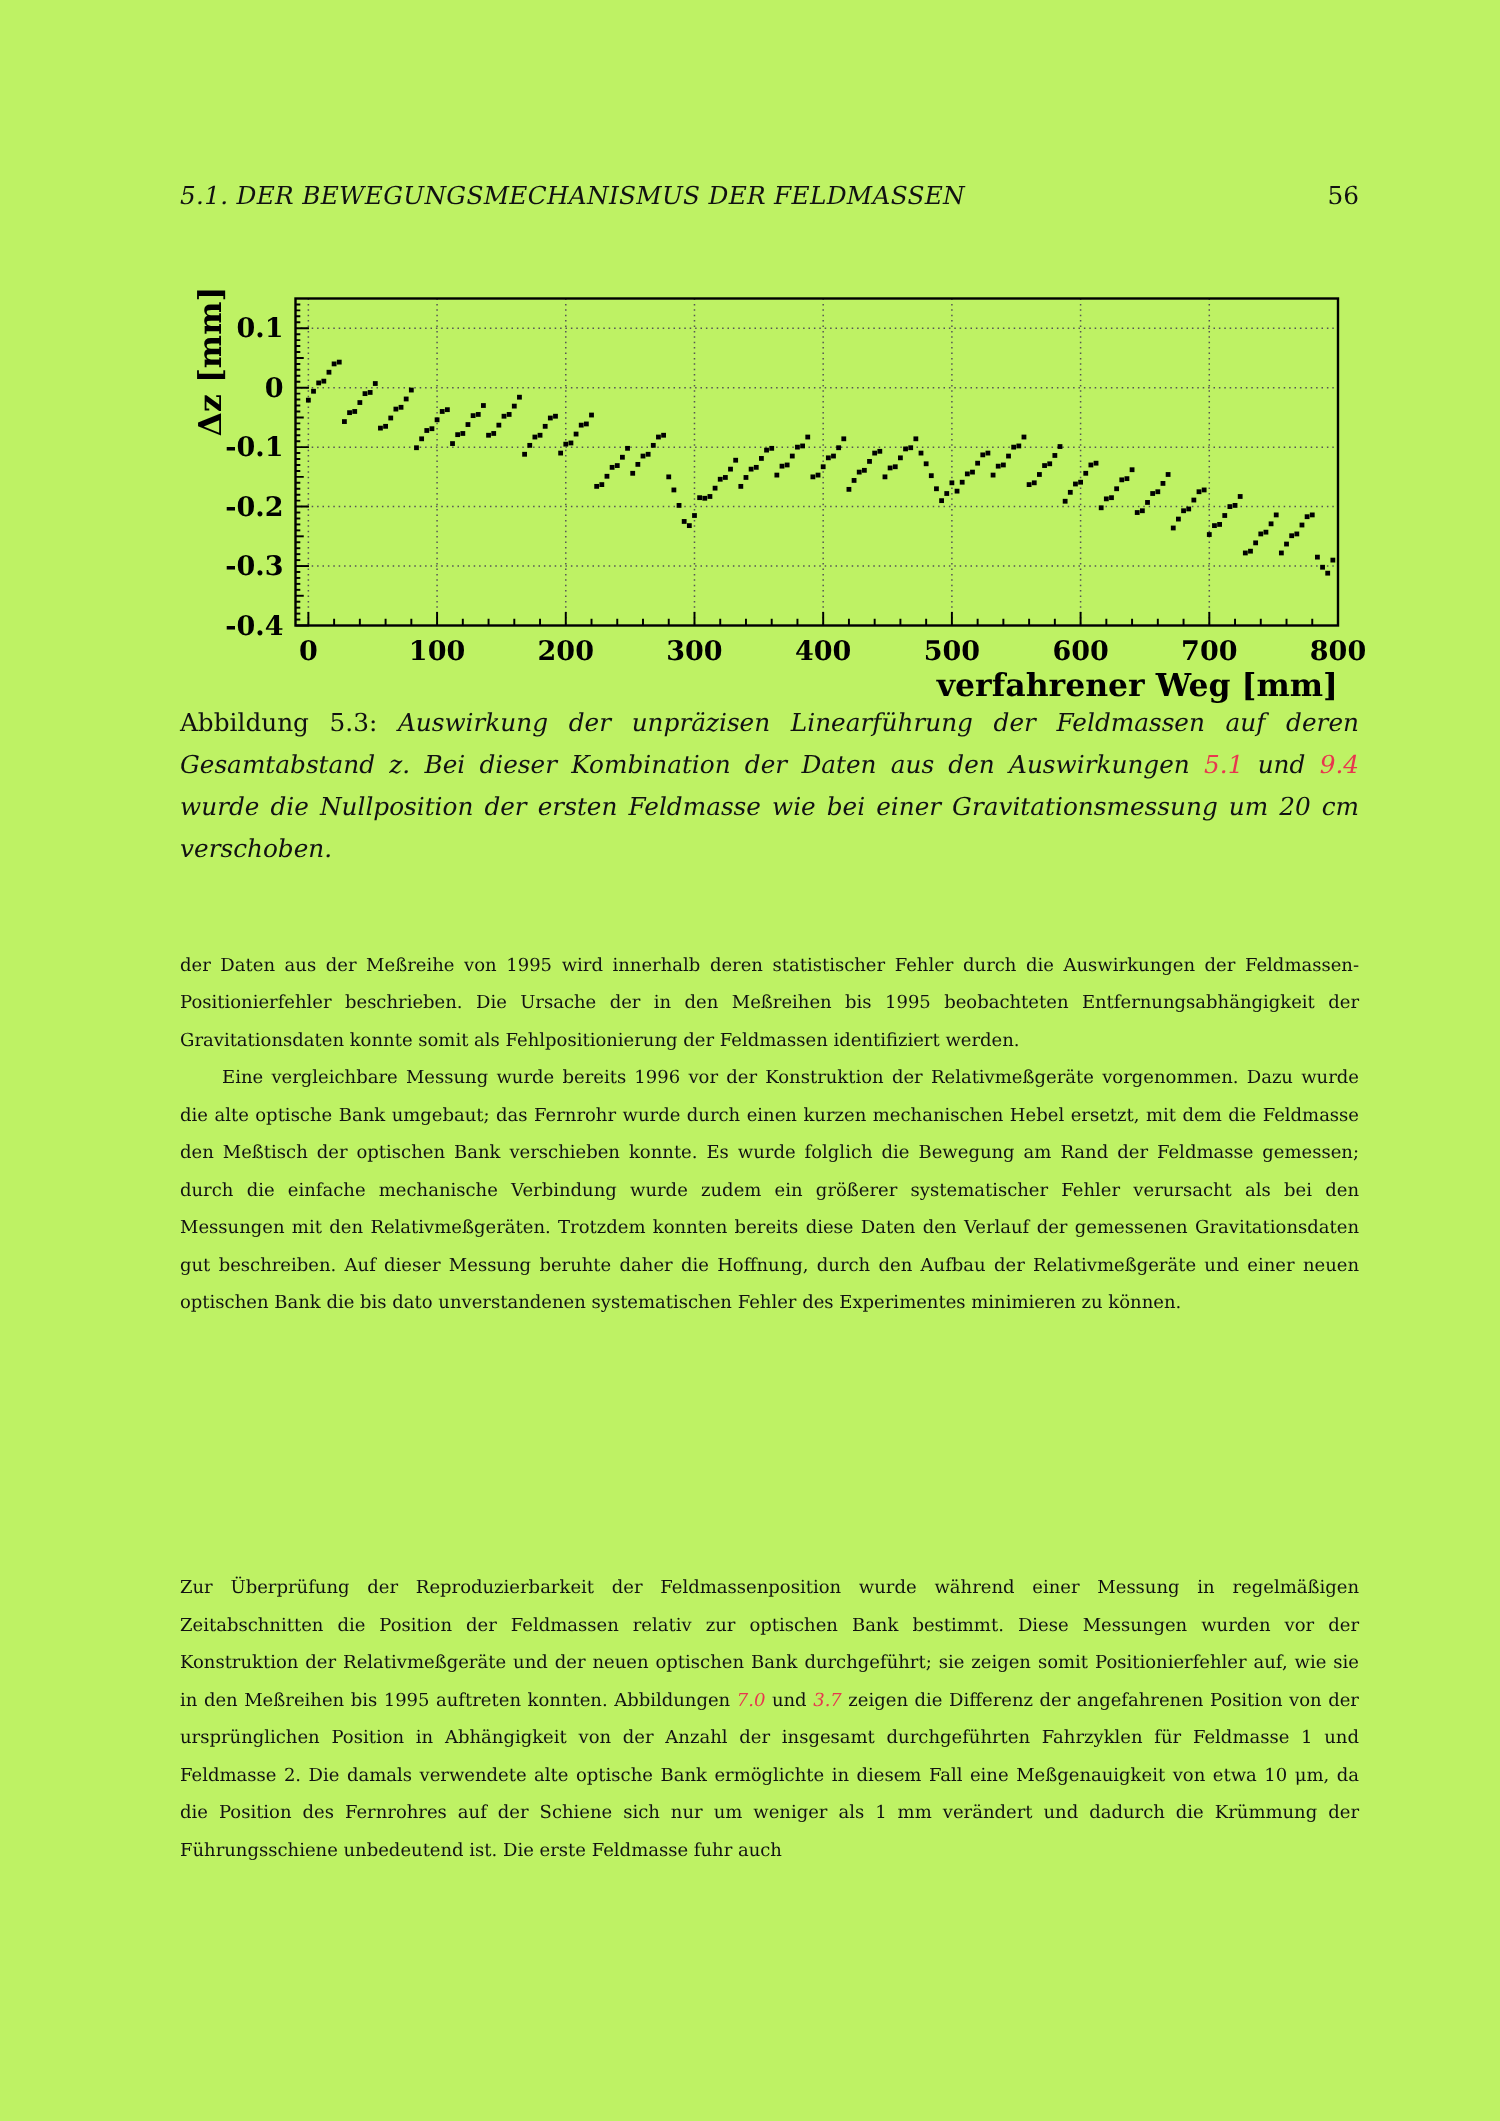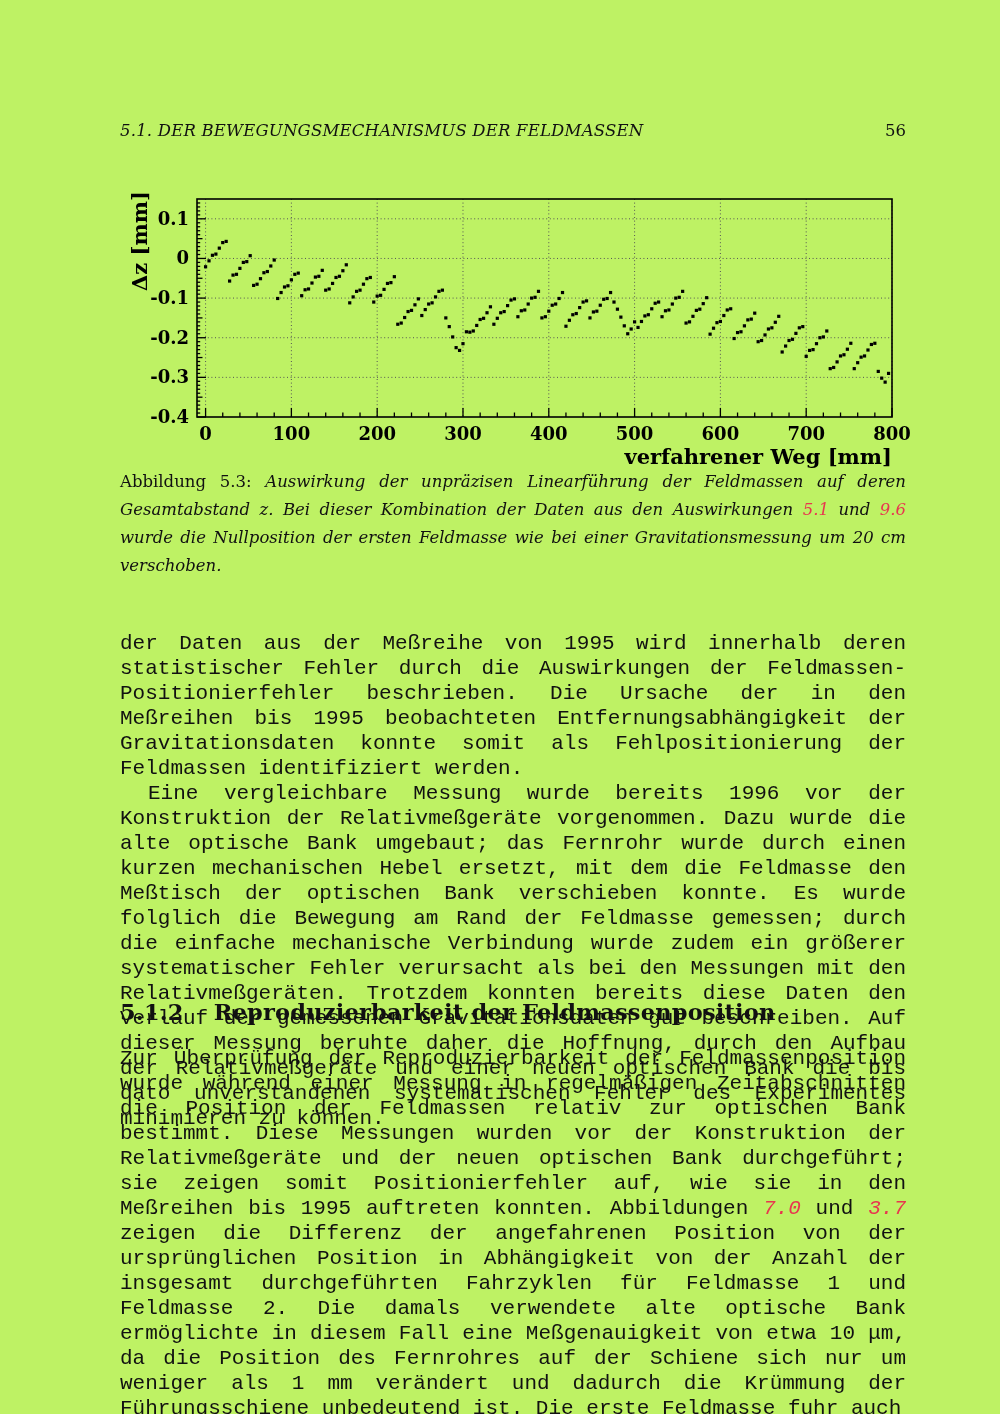--- a/index.html
+++ b/index.html
@@ -23,23 +23,22 @@
   .caption{
     position:absolute;left:120px;top:468px;width:786px;
     font-size:16.5px;line-height:28px;text-align:justify;
     font-style:italic;
     hyphens:auto;
   }
   .cap-label{font-style:normal;}
   .ref{font-style:italic;text-decoration:none;cursor:pointer;}
   .bodyblock{
     position:absolute;left:120px;width:786px;
-    font-size:21px;line-height:25px;text-align:justify;
+    font-size:12px;line-height:25px;text-align:justify;
     hyphens:auto;
-    font-family:Liberation Mono, monospace;
   }
   .bodyblock p{margin:0;}
   .bodyblock p.indent{text-indent:28px;}
   #body-a{top:631px;}
   #body-b{top:1046px;}
   .sect{
     position:absolute;left:120px;top:999px;width:786px;margin:0;
     font-size:22.5px;font-weight:bold;letter-spacing:.2px;
   }
   .sect .sect-num{margin-right:30px;}
@@ -393,32 +392,29 @@
           <rect x="759.9679012345679" y="184.79999999999995" width="3.2" height="3.2"></rect>
         </g>
       </svg>
   </figure>
 
   <div class="caption">
     <span class="cap-label">Abbildung 5.3:</span>
     <span>Auswirkung der unpräzisen Linearführung der Feldmassen auf deren Gesamtabstand z. Bei dieser Kombination der Daten aus den Auswirkungen</span>
     <a class="ref" style="color: rgb(232, 54, 79);">5.1</a>
     <span>und</span>
-    <a class="ref" style="color: rgb(232, 54, 79);">9.6</a>
+    <a class="ref" style="color: rgb(232, 54, 79);">9.4</a>
     <span>wurde die Nullposition der ersten Feldmasse wie bei einer Gravitationsmessung um 20 cm verschoben.</span>
   </div>
 
   <div class="bodyblock" id="body-a">
     <p>der Daten aus der Meßreihe von 1995 wird innerhalb deren statistischer Fehler durch die Auswirkungen der Feldmassen-Positionierfehler beschrieben. Die Ursache der in den Meßreihen bis 1995 beobachteten Entfernungsabhängigkeit der Gravitationsdaten konnte somit als Fehlpositionierung der Feldmassen identifiziert werden.</p>
     <p class="indent">Eine vergleichbare Messung wurde bereits 1996 vor der Konstruktion der Relativmeßgeräte vorgenommen. Dazu wurde die alte optische Bank umgebaut; das Fernrohr wurde durch einen kurzen mechanischen Hebel ersetzt, mit dem die Feldmasse den Meßtisch der optischen Bank verschieben konnte. Es wurde folglich die Bewegung am Rand der Feldmasse gemessen; durch die einfache mechanische Verbindung wurde zudem ein größerer systematischer Fehler verursacht als bei den Messungen mit den Relativmeßgeräten. Trotzdem konnten bereits diese Daten den Verlauf der gemessenen Gravitationsdaten gut beschreiben. Auf dieser Messung beruhte daher die Hoffnung, durch den Aufbau der Relativmeßgeräte und einer neuen optischen Bank die bis dato unverstandenen systematischen Fehler des Experimentes minimieren zu können.</p>
   </div>
 
-  <h2 class="sect">
-    <span class="sect-num">5.1.2</span><span>Reproduzierbarkeit der Feldmassenposition</span>
-  </h2>
 
   <div class="bodyblock" id="body-b">
     <p>
       <span>Zur Überprüfung der Reproduzierbarkeit der Feldmassenposition wurde während einer Messung in regelmäßigen Zeitabschnitten die Position der Feldmassen relativ zur optischen Bank bestimmt. Diese Messungen wurden vor der Konstruktion der Relativmeßgeräte und der neuen optischen Bank durchgeführt; sie zeigen somit Positionierfehler auf, wie sie in den Meßreihen bis 1995 auftreten konnten. Abbildungen</span>
       <a class="ref" style="color: rgb(232, 54, 79);">7.0</a>
       <span>und</span>
       <a class="ref" style="color: rgb(232, 54, 79);">3.7</a>
       <span>zeigen die Differenz der angefahrenen Position von der ursprünglichen Position in Abhängigkeit von der Anzahl der insgesamt durchgeführten Fahrzyklen für Feldmasse 1 und Feldmasse 2. Die damals verwendete alte optische Bank ermöglichte in diesem Fall eine Meßgenauigkeit von etwa 10 μm, da die Position des Fernrohres auf der Schiene sich nur um weniger als 1 mm verändert und dadurch die Krümmung der Führungsschiene unbedeutend ist. Die erste Feldmasse fuhr auch</span>
     </p>
   </div>

